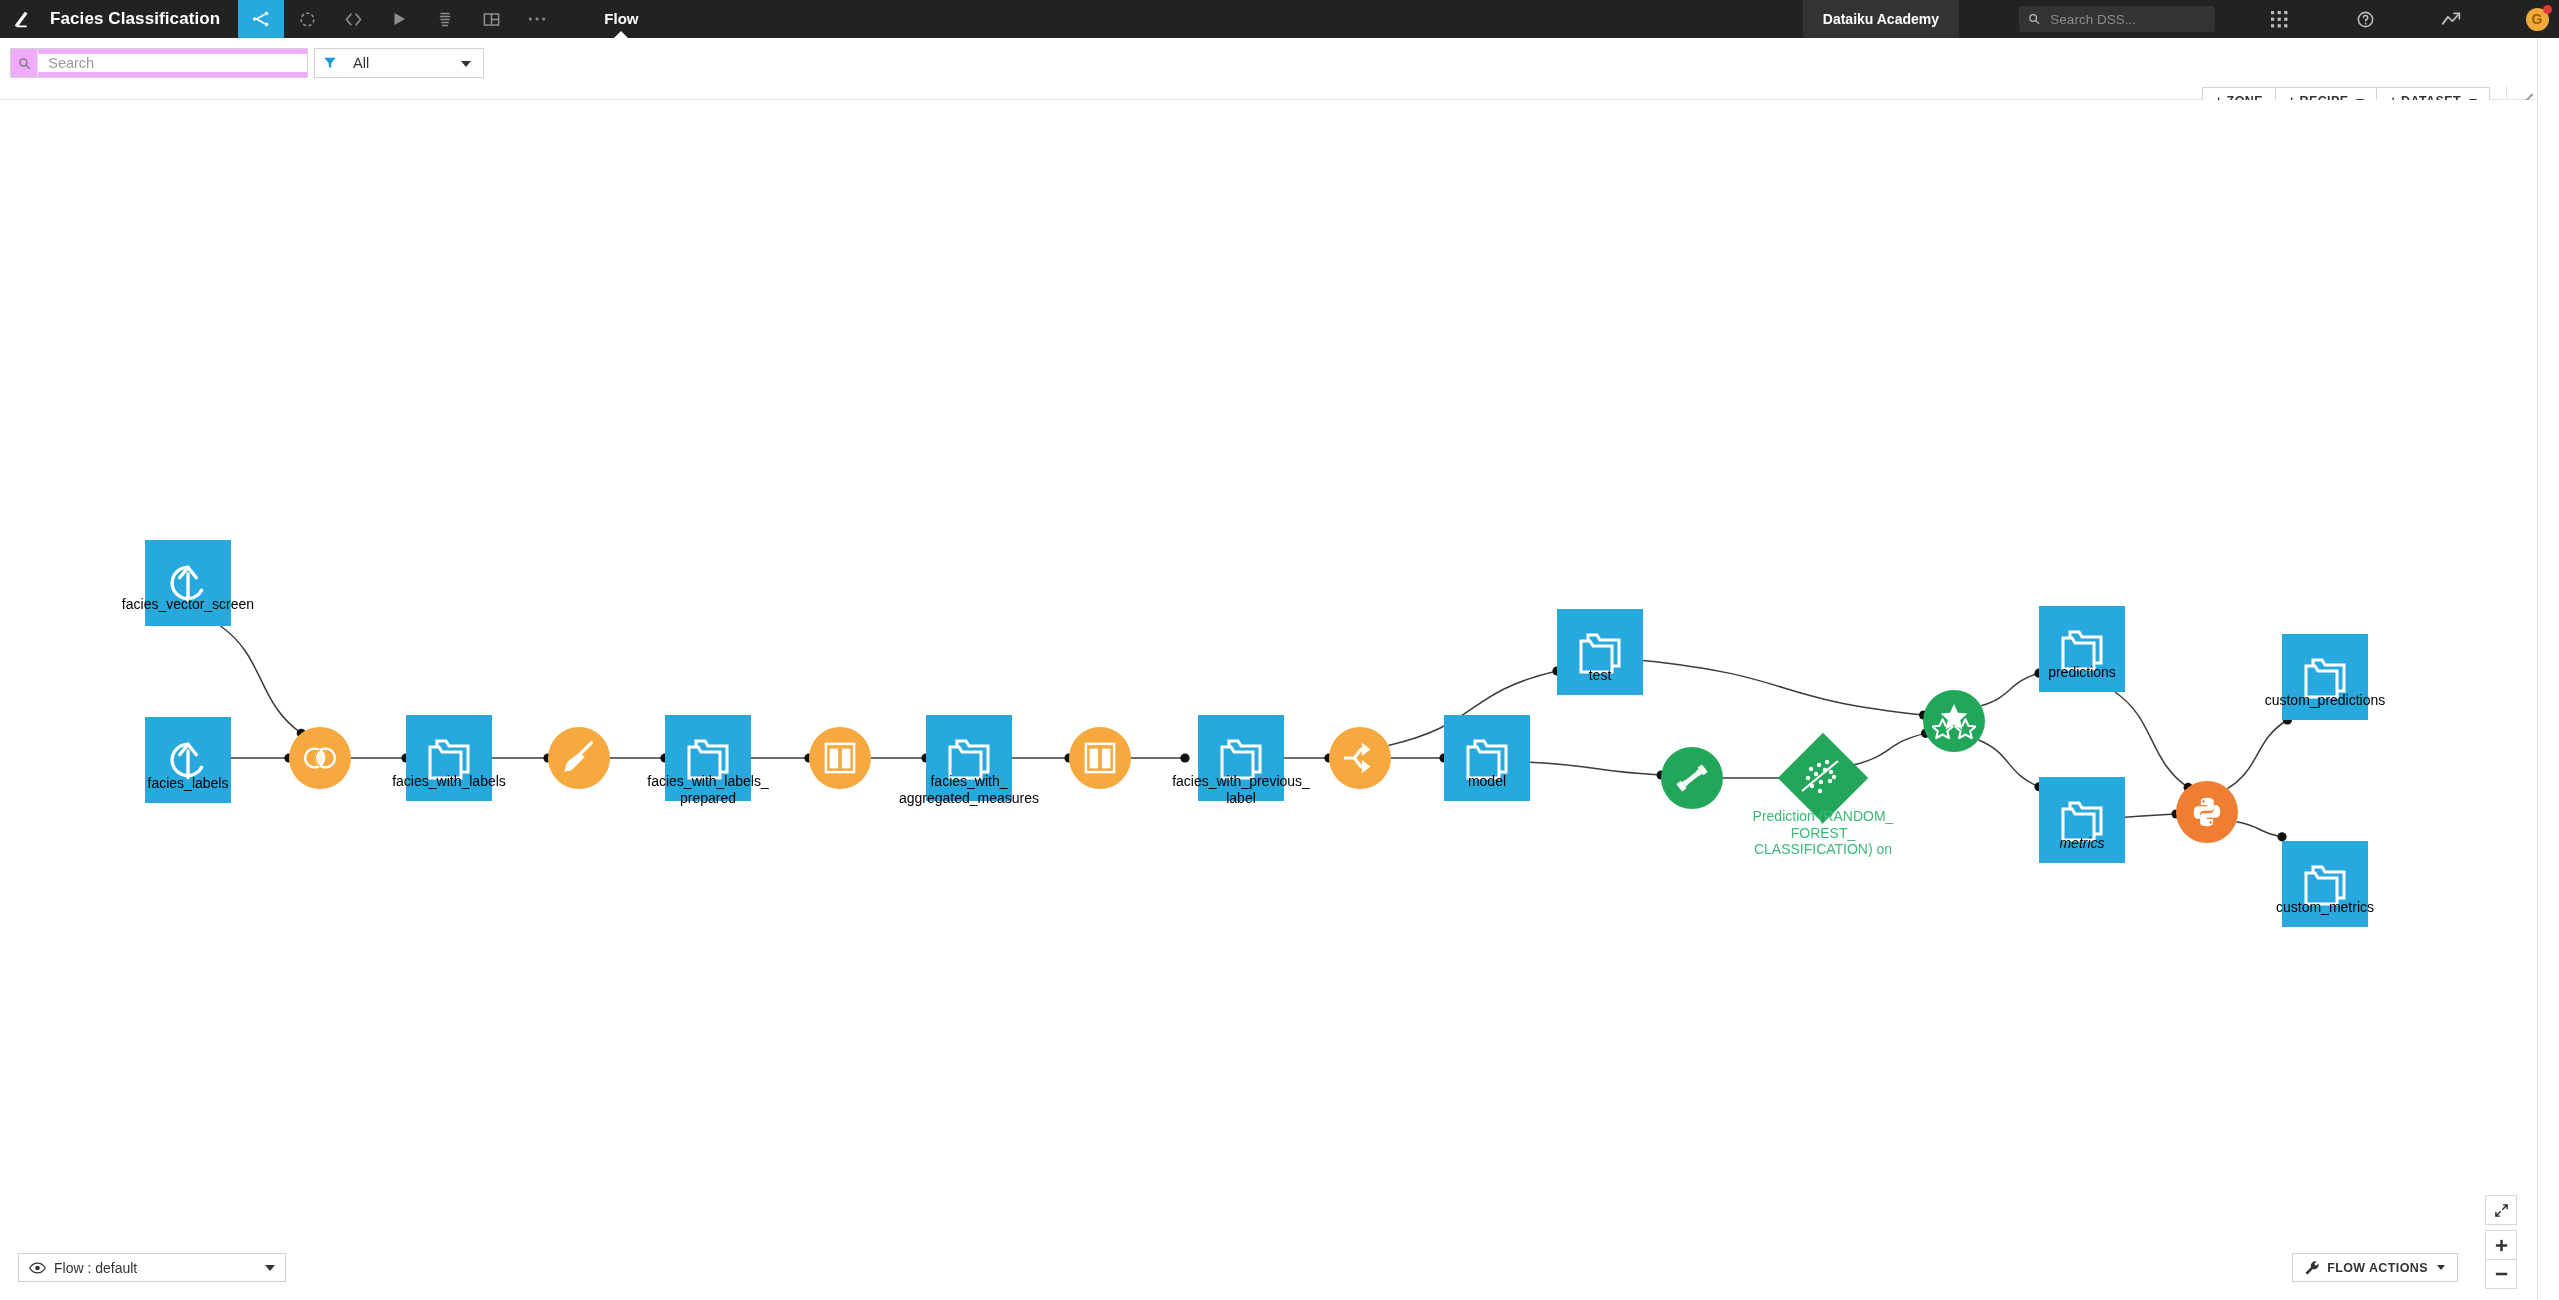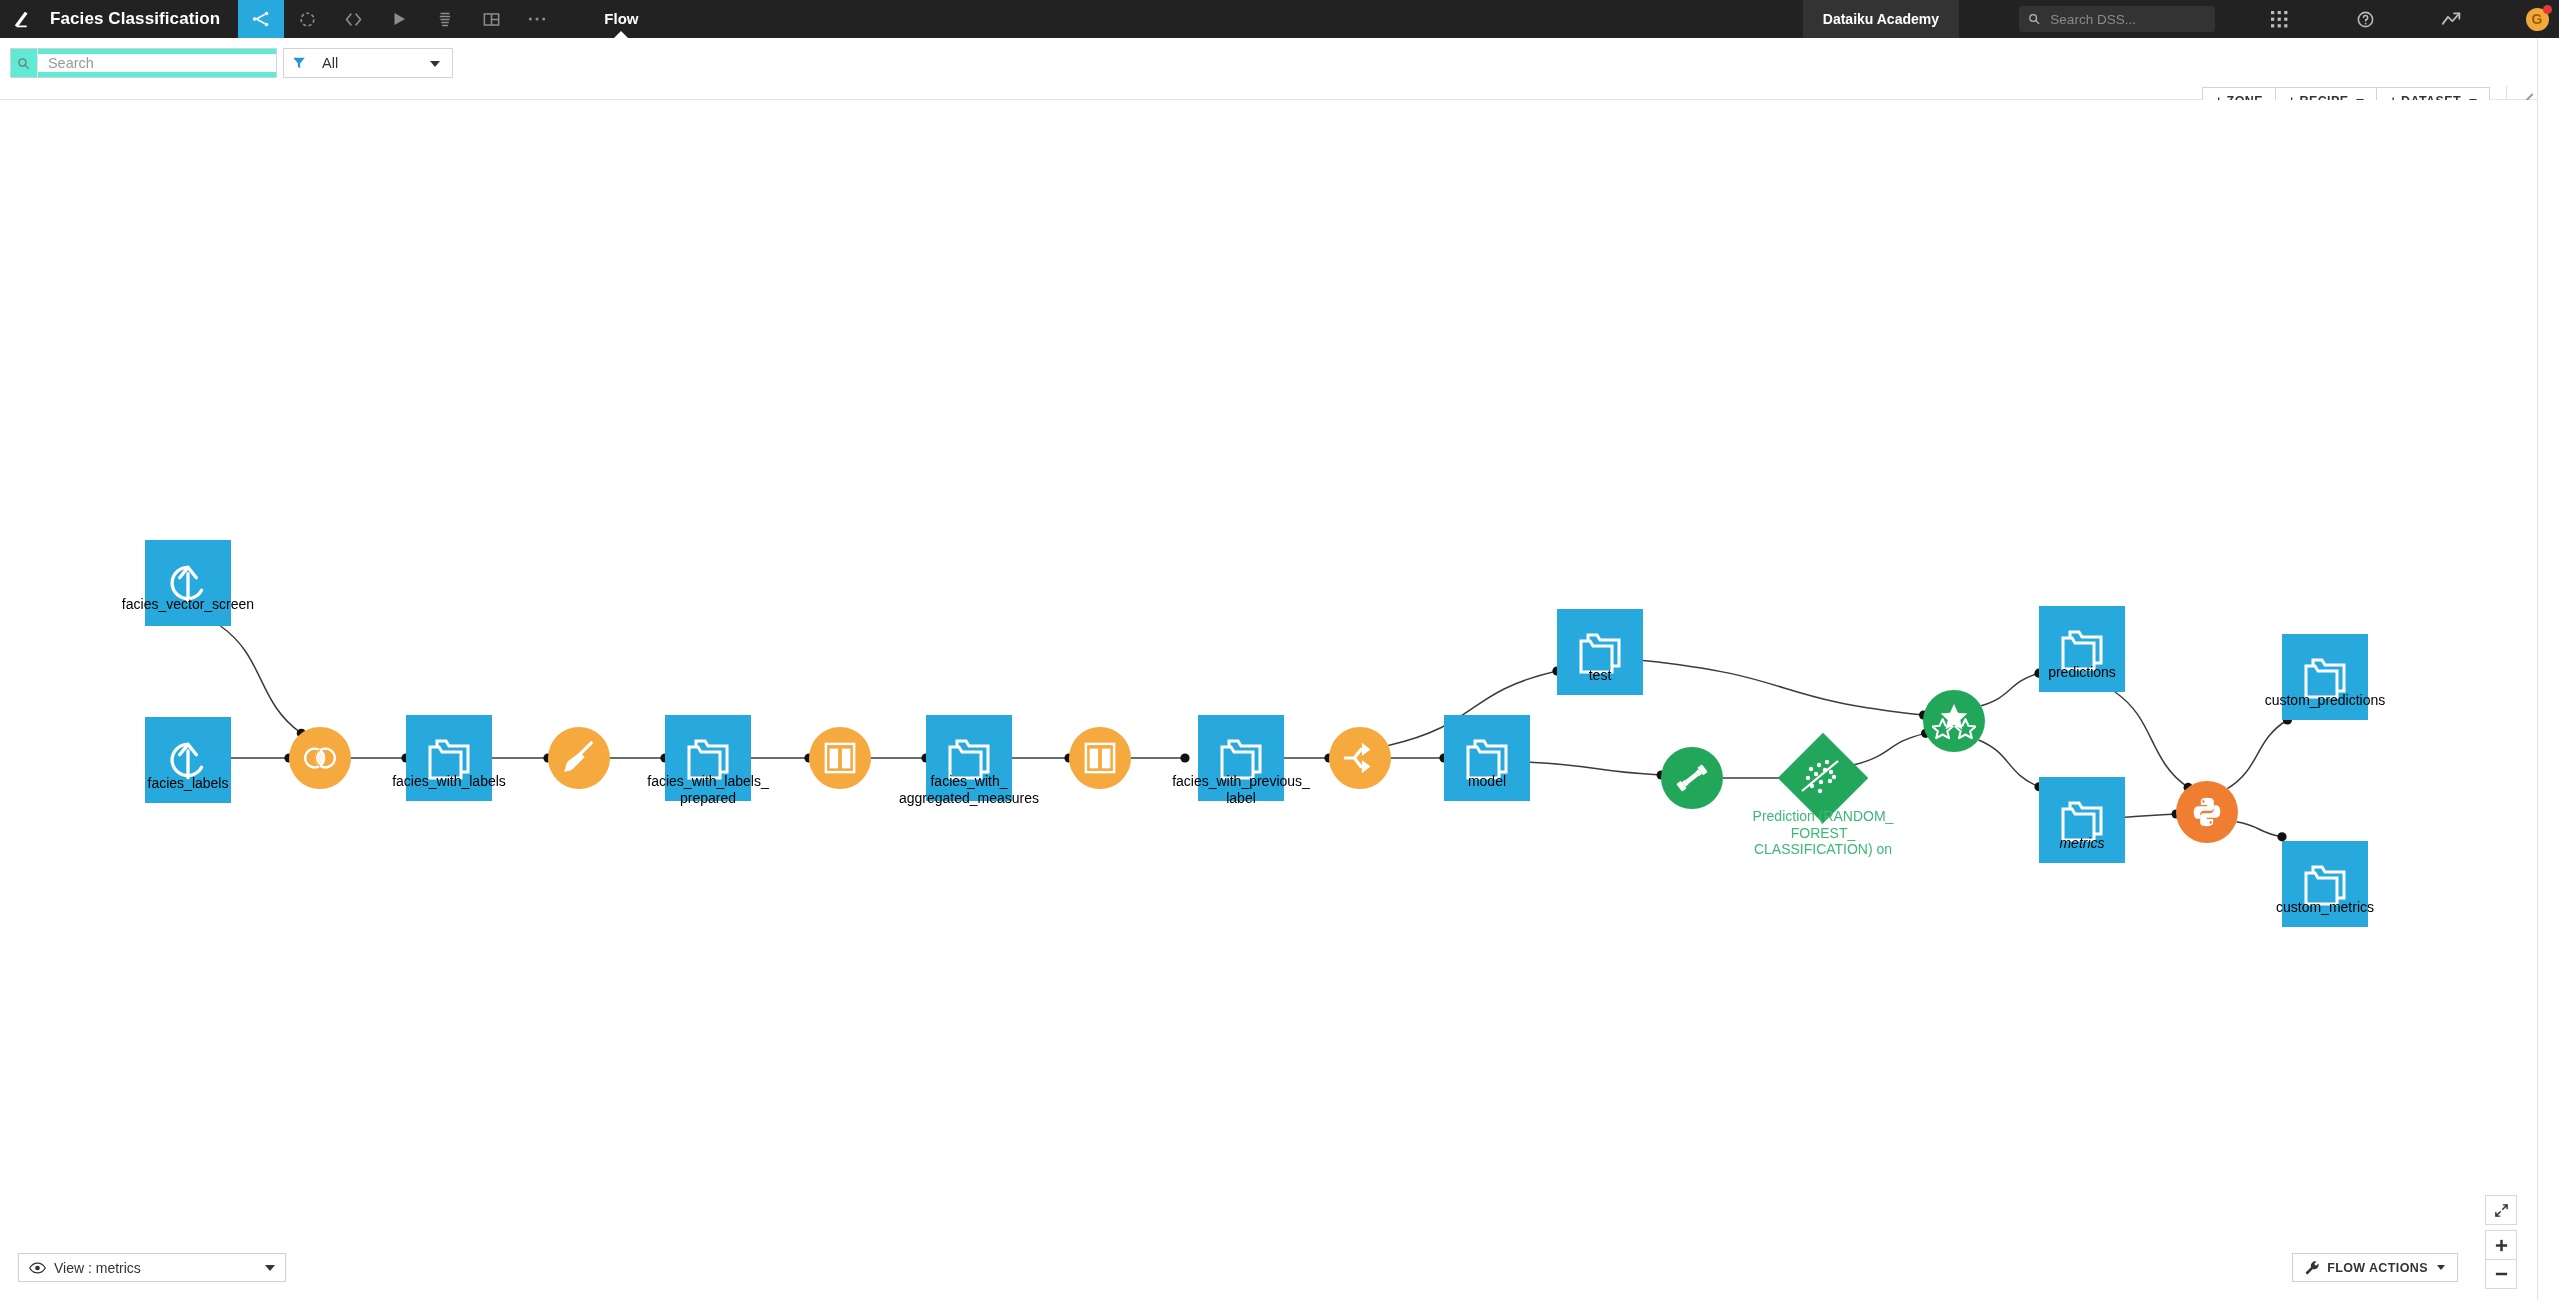--- a/index.html
+++ b/index.html
@@ -97,22 +97,22 @@
     width: 2559px; height: 62px;
     background: #ffffff;
     border-bottom: 1px solid #e6e6e6;
   }
   .search-group {
     position: absolute; left: 10px; top: 10px;
     display: flex; align-items: stretch;
   }
   .search-box {
     display: flex; align-items: center;
-    border: 1px solid #d3d3d3; background: #5eead4;
-    height: 30px; width: 267px;
+    border: 1px solid #d3d3d3; background: #f0abfc;
+    height: 30px; width: 298px;
   }
   .search-icon-cell {
     width: 30px; height: 28px; display: flex;
     align-items: center; justify-content: center;
     border-right: 1px solid #e4e4e4;
   }
   .search-box input {
     border: 0; outline: 0; font-size: 14.5px;
     color: #444; padding-left: 10px; width: 100%;
     font-family: "Liberation Sans", sans-serif;
@@ -679,21 +679,21 @@
         </div>
         <div class="node-label" style="top: 58px;">custom_metrics</div>
       </div>
     </div>
 
   <div class="view-select">
     <svg width="17" height="12" viewBox="0 0 24 16" style="margin-right:8px">
       <path d="M12 1 C5 1 1 8 1 8 C1 8 5 15 12 15 C19 15 23 8 23 8 C23 8 19 1 12 1 Z" fill="none" stroke="#333" stroke-width="1.7"></path>
       <circle cx="12" cy="8" r="3.3" fill="#333"></circle>
     </svg>
-    <span>View : metrics</span>
+    <span>Flow : default</span>
     <span class="bcaret"></span>
   </div>
 
   <div class="flow-actions">
     <svg width="15" height="15" viewBox="0 0 24 24" style="margin-right:7px">
       <path d="M21.5 5.6 L17.8 9.3 L14.7 6.2 L18.4 2.5 A7 7 0 0 0 9.6 11.4 L2.6 18.4 A2.2 2.2 0 1 0 5.6 21.4 L12.6 14.4 A7 7 0 0 0 21.5 5.6 Z" fill="#333"></path>
     </svg>
     <span>FLOW ACTIONS</span>
     <span class="bcaret"></span>
   </div>

